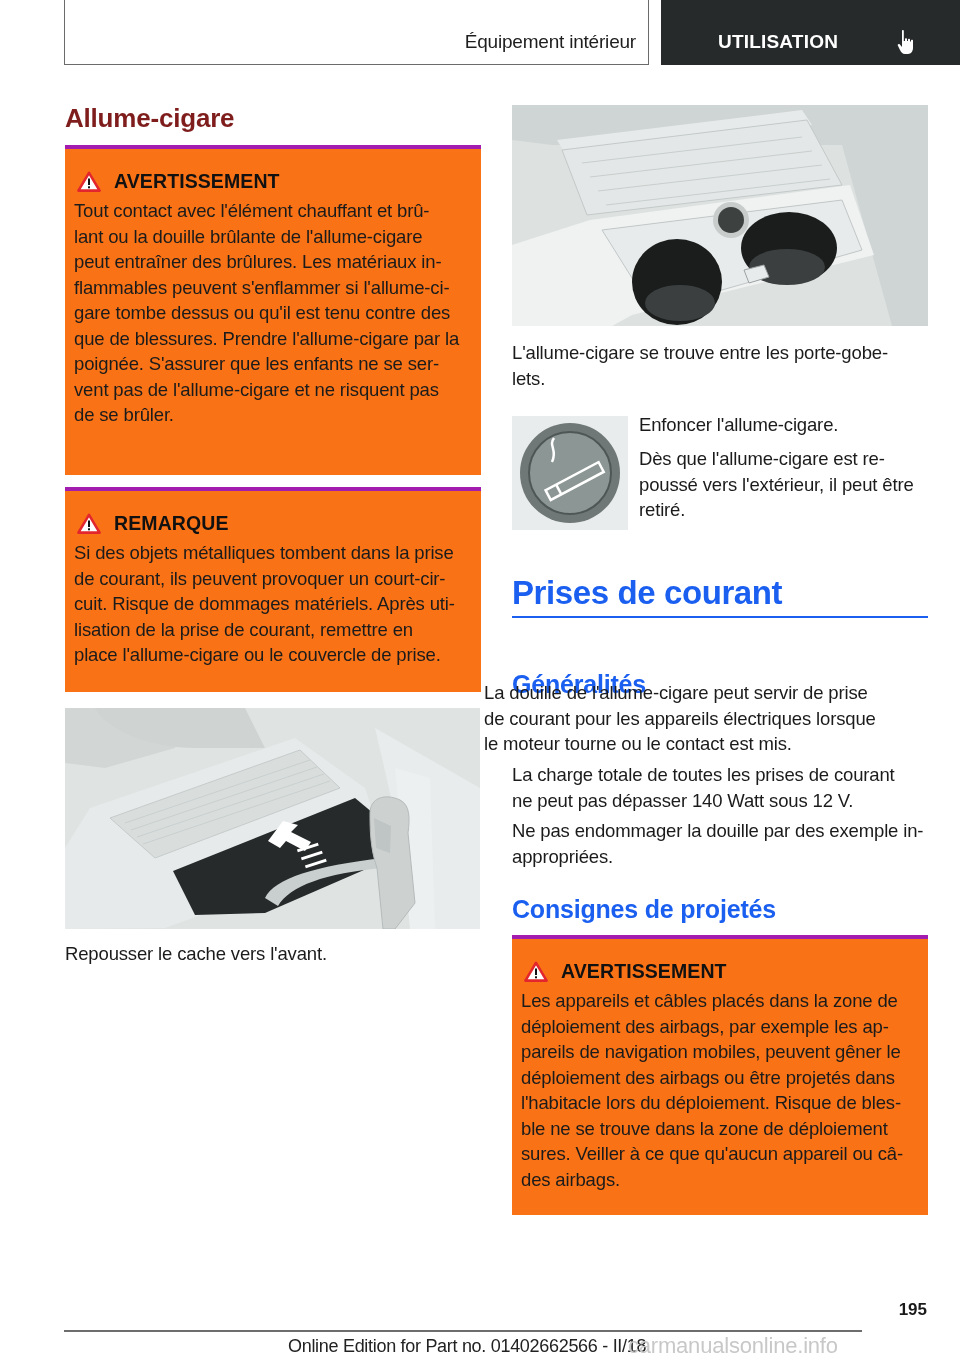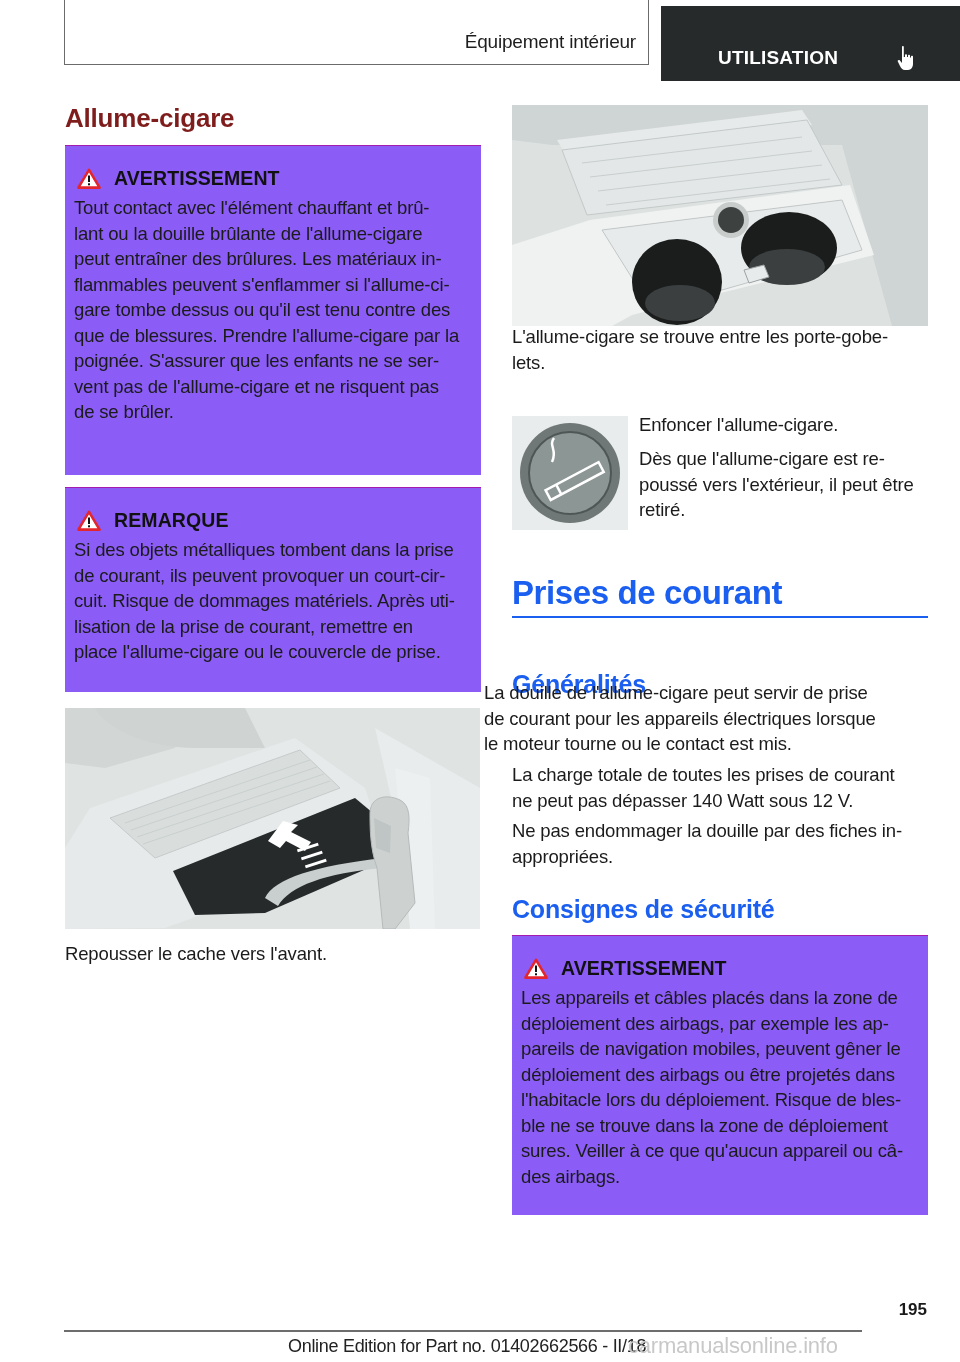--- a/index.html
+++ b/index.html
@@ -2,31 +2,31 @@
 <html><head>
 <meta charset="utf-8">
 <style>
   * { box-sizing: border-box; margin: 0; padding: 0; }
   html, body { width: 960px; height: 1362px; background: #ffffff; overflow: hidden; }
   body { position: relative; font-family: "Liberation Sans", sans-serif; color: #1a1a1a; }
 
   
   .hdr-box { position: absolute; left: 64px; top: -2px; width: 585px; height: 67px; border: 1.5px solid #6b6b6b; border-top: none; background: #fff; }
   .hdr-section { position: absolute; right: 12px; bottom: 11px; font-size: 19px; color: #1e1e1e; letter-spacing: -0.2px; }
-  .hdr-tab { position: absolute; left: 661px; top: 6px; width: 299px; height: 75px; background: #262a2b; text-decoration: underline; }
+  .hdr-tab { position: absolute; left: 661px; top: 0; width: 299px; height: 65px; background: #262a2b; text-decoration: underline; }
   .hdr-tab-label { position: absolute; left: 57px; bottom: 12px; color: #fff; font-weight: bold; font-size: 19px; letter-spacing: 0.2px; }
   .hand-icon { position: absolute; left: 236px; bottom: 10px; width: 20px; height: 26px; }
 
   .h1 { color: #7f1d1d; font-weight: bold; font-size: 26px; letter-spacing: -0.2px; }
   .h1-big { color: #1a5ff0; font-weight: bold; font-size: 33px; letter-spacing: -0.4px; }
   .h2 { color: #1a5ff0; font-weight: bold; font-size: 25px; letter-spacing: -0.2px; }
 
   .p { font-size: 18.5px; line-height: 25.5px; color: #1b1b1b; letter-spacing: -0.15px; }
 
-  .notice { position: absolute; background: #8b5cf6; border-top: 1px solid #a21caf; width: 416px; padding: 21px 9px 0 9px; }
+  .notice { position: absolute; background: #f97316; border-top: 4px solid #a21caf; width: 416px; padding: 21px 9px 0 9px; }
   .notice-head { display: flex; align-items: center; height: 22px; margin-bottom: 6px; }
   .warn-icon { width: 24px; height: 21px; margin-right: 13px; margin-left: 3px; }
   .notice-title { font-weight: bold; font-size: 19.5px; color: #111; letter-spacing: 0.1px; }
 
   .figure { position: absolute; background: #dfe3e2; overflow: hidden; }
 
   
   .pg-num { position: absolute; right: 33px; top: 1300px; font-weight: bold; font-size: 17px; color: #1a1a1a; }
   .footer-rule { position: absolute; left: 64px; top: 1330px; width: 798px; height: 2px; background: #6d6d6d; }
   .footer-text { position: absolute; left: 288px; top: 1336px; font-size: 18px; color: #222; letter-spacing: -0.3px; }
@@ -130,21 +130,21 @@
       <path d="M90 125 L330 95 L350 145 L140 205 Z" fill="#e8ebeb" stroke="#c1c7c6"></path>
       <ellipse cx="165" cy="177" rx="45" ry="43" fill="#1b1d1d"></ellipse>
       <ellipse cx="168" cy="198" rx="35" ry="18" fill="#3b3f3f"></ellipse>
       <ellipse cx="277" cy="143" rx="48" ry="36" fill="#1b1d1d"></ellipse>
       <ellipse cx="275" cy="162" rx="38" ry="18" fill="#3b3f3f"></ellipse>
       <circle cx="219" cy="115" r="18" fill="#c8cdcc"></circle>
       <circle cx="219" cy="115" r="13" fill="#3d4241"></circle>
       <path d="M232 165 L252 160 L257 172 L237 178 Z" fill="#e8ebeb" stroke="#9ca2a1"></path>
     </svg>
   </div>
-  <div class="p" style="position:absolute;left:512px;top:324px;">
+  <div class="p" style="position:absolute;left:512px;top:340px;">
     <div>L'allume-cigare se trouve entre les porte-gobe-</div>
     <div>lets.</div>
   </div>
 
   <div class="figure" style="left:512px;top:416px;width:116px;height:114px;background:#ecefee;">
     <svg width="116" height="114" viewBox="0 0 116 114">
       <rect width="116" height="114" fill="#e9ecec"></rect>
       <circle cx="58" cy="57" r="50" fill="#6f7877"></circle>
       <circle cx="58" cy="57" r="41" fill="#8c9695" stroke="#4f5756" stroke-width="2"></circle>
       <path d="M42 22 C36 30 46 34 40 46" stroke="#fff" stroke-width="2.5" fill="none"></path>
@@ -169,25 +169,25 @@
   <div class="p" style="position:absolute;left:484px;top:680px;">
     <div>La douille de l'allume-cigare peut servir de prise</div>
     <div>de courant pour les appareils électriques lorsque</div>
     <div>le moteur tourne ou le contact est mis.</div>
   </div>
   <div class="p" style="position:absolute;left:512px;top:762px;">
     <div>La charge totale de toutes les prises de courant</div>
     <div>ne peut pas dépasser 140 Watt sous 12 V.</div>
   </div>
   <div class="p" style="position:absolute;left:512px;top:818px;">
-    <div>Ne pas endommager la douille par des fiches in-</div>
+    <div>Ne pas endommager la douille par des exemple in-</div>
     <div>appropriées.</div>
   </div>
 
-  <div class="h2" style="position:absolute;left:512px;top:895px;">Consignes de sécurité</div>
+  <div class="h2" style="position:absolute;left:512px;top:895px;">Consignes de projetés</div>
 
   <div class="notice" style="left:512px;top:935px;height:280px;">
     <div class="notice-head">
       <svg class="warn-icon" viewBox="0 0 24 21">
         <path d="M12 1.8 L22.6 19.6 L1.4 19.6 Z" fill="#ffffff" stroke="#e3262d" stroke-width="2.6" stroke-linejoin="round"></path>
         <rect x="11" y="7.5" width="2" height="6.5" fill="#111"></rect>
         <rect x="11" y="15.3" width="2" height="2" fill="#111"></rect>
       </svg>
       <span class="notice-title">AVERTISSEMENT</span>
     </div>

